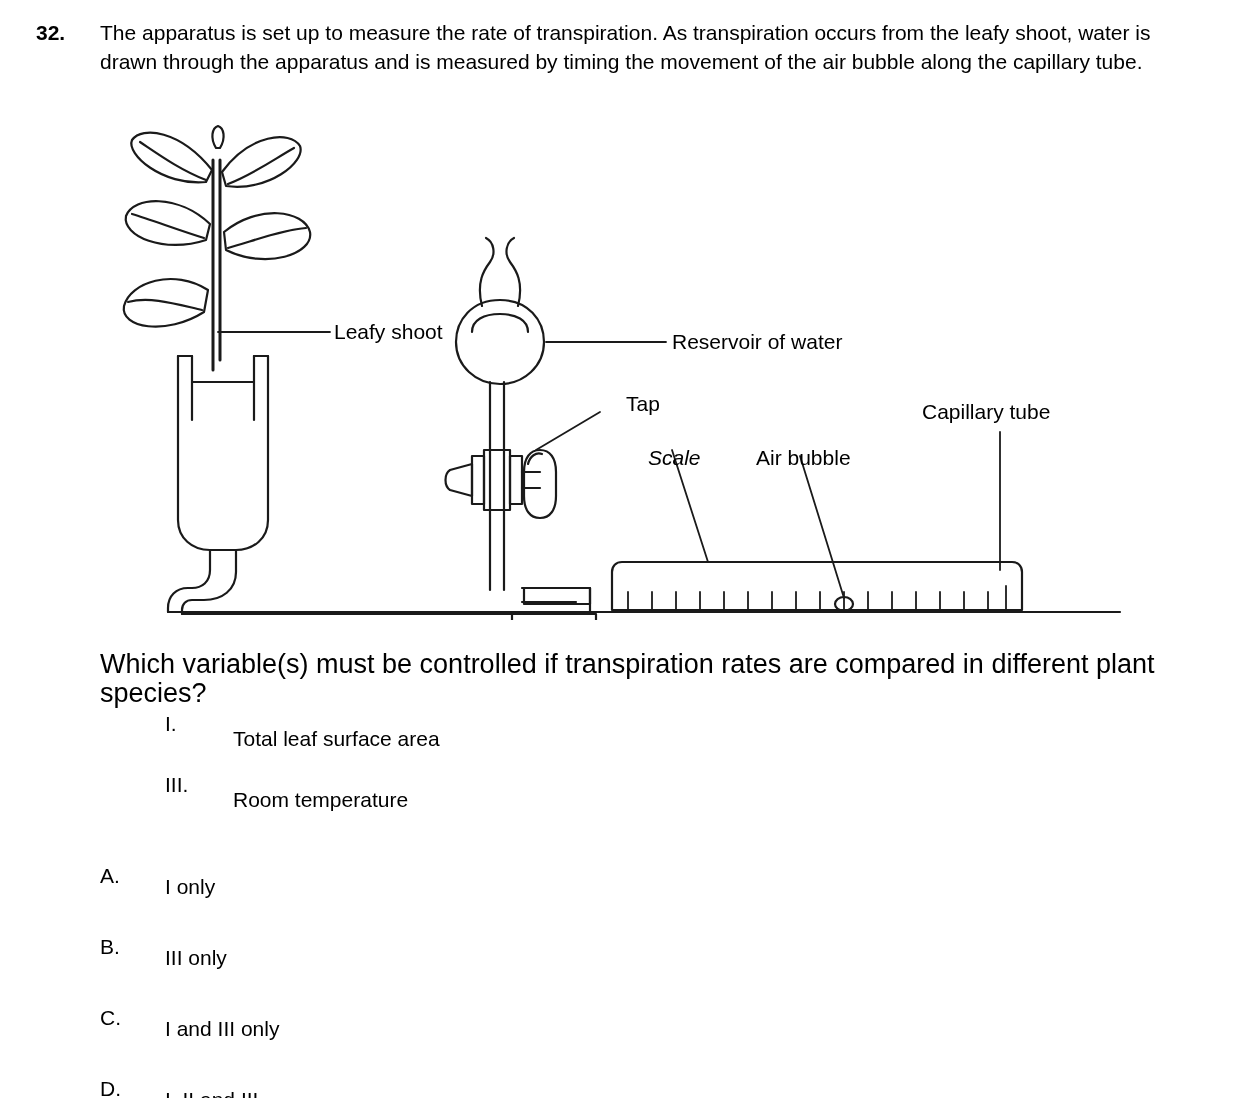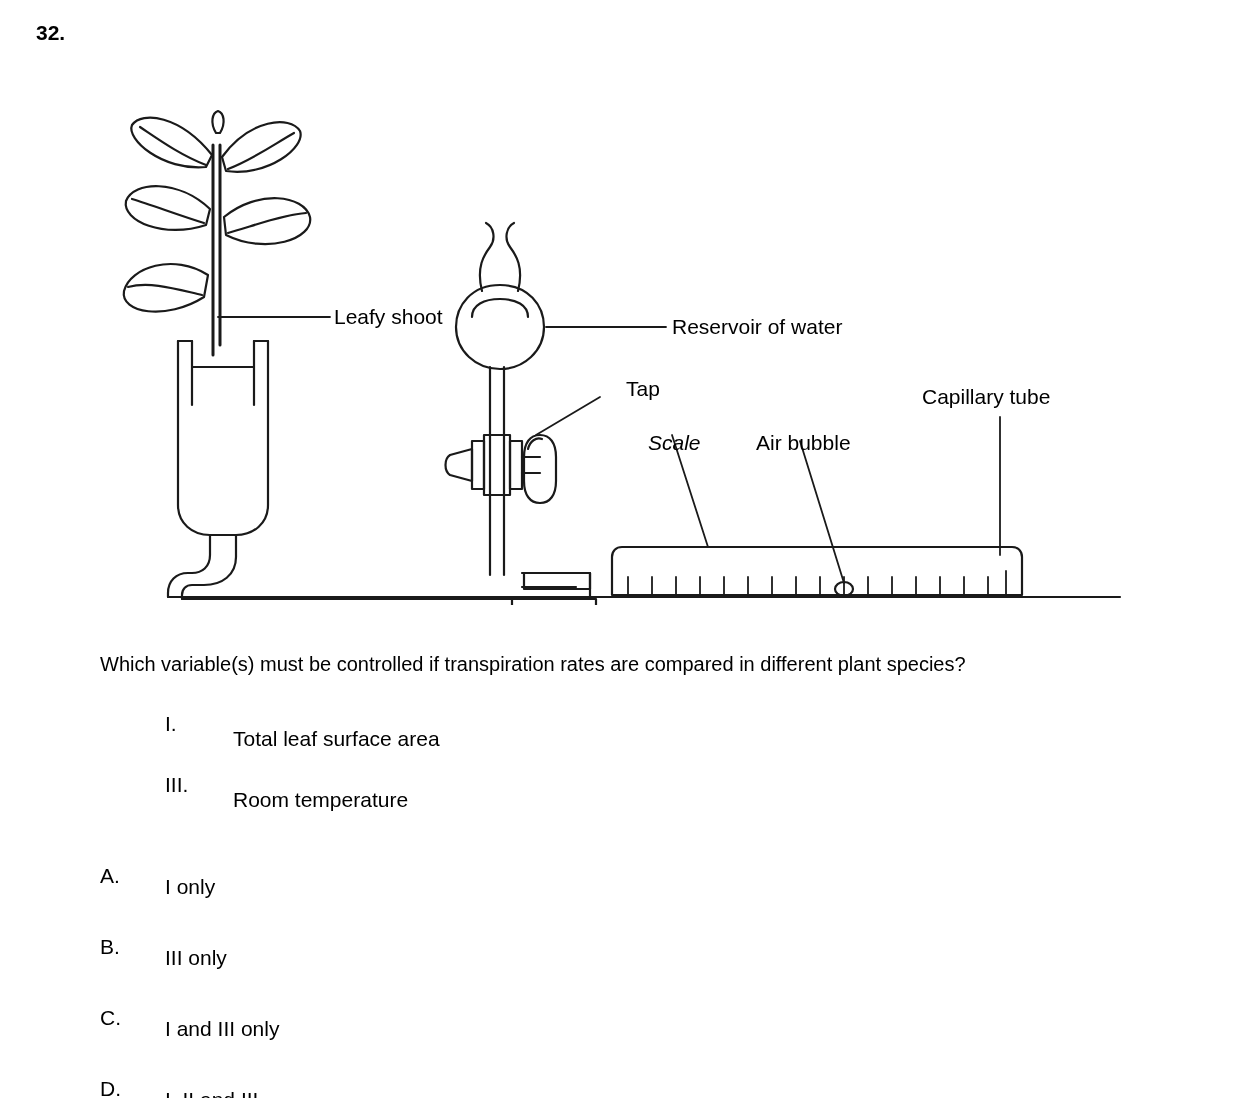--- a/index.html
+++ b/index.html
@@ -37,41 +37,41 @@
     top: 18px;
     width: 1112px;
     font-size: 21px;
     line-height: 29px;
   }
 
   
   .diagram {
     position: absolute;
     left: 100px;
-    top: 105px;
+    top: 120px;
     width: 1060px;
     height: 500px;
   }
   .diagram svg {
     display: block;
   }
   .dlabel {
     position: absolute;
     font-size: 21px;
     line-height: 24px;
     white-space: nowrap;
   }
 
   
   .question {
     position: absolute;
     left: 100px;
     top: 650px;
     width: 1120px;
-    font-size: 20px;
+    font-size: 27px;
     line-height: 29px;
   }
 
   
   .romans {
     position: absolute;
     left: 165px;
     top: 712px;
     width: 900px;
   }
@@ -105,20 +105,21 @@
     flex: 0 0 65px;
   }
   .choice-text { flex: 1 1 auto; margin-top: 11px; }
 </style>
 </head>
 <body>
 
 <div class="page">
 
   <div class="qnum">32.</div>
+  <div class="stem">The apparatus is set up to measure the rate of transpiration. As transpiration occurs from the leafy shoot, water is drawn through the apparatus and is measured by timing the movement of the air bubble along the capillary tube.</div>
 
   <div class="diagram">
 
     <svg width="1060" height="500" viewBox="0 0 1060 500">
       <g fill="none" stroke="#1a1a1a" stroke-width="2.2" stroke-linecap="round" stroke-linejoin="round">
 
         <path d="M120,40 L120,240" stroke-width="3"></path>
         <path d="M113,40 L113,250" stroke-width="3"></path>
 
         <path d="M116,28 C110,18 112,8 118,6 C124,8 126,18 120,28 Z"></path>

